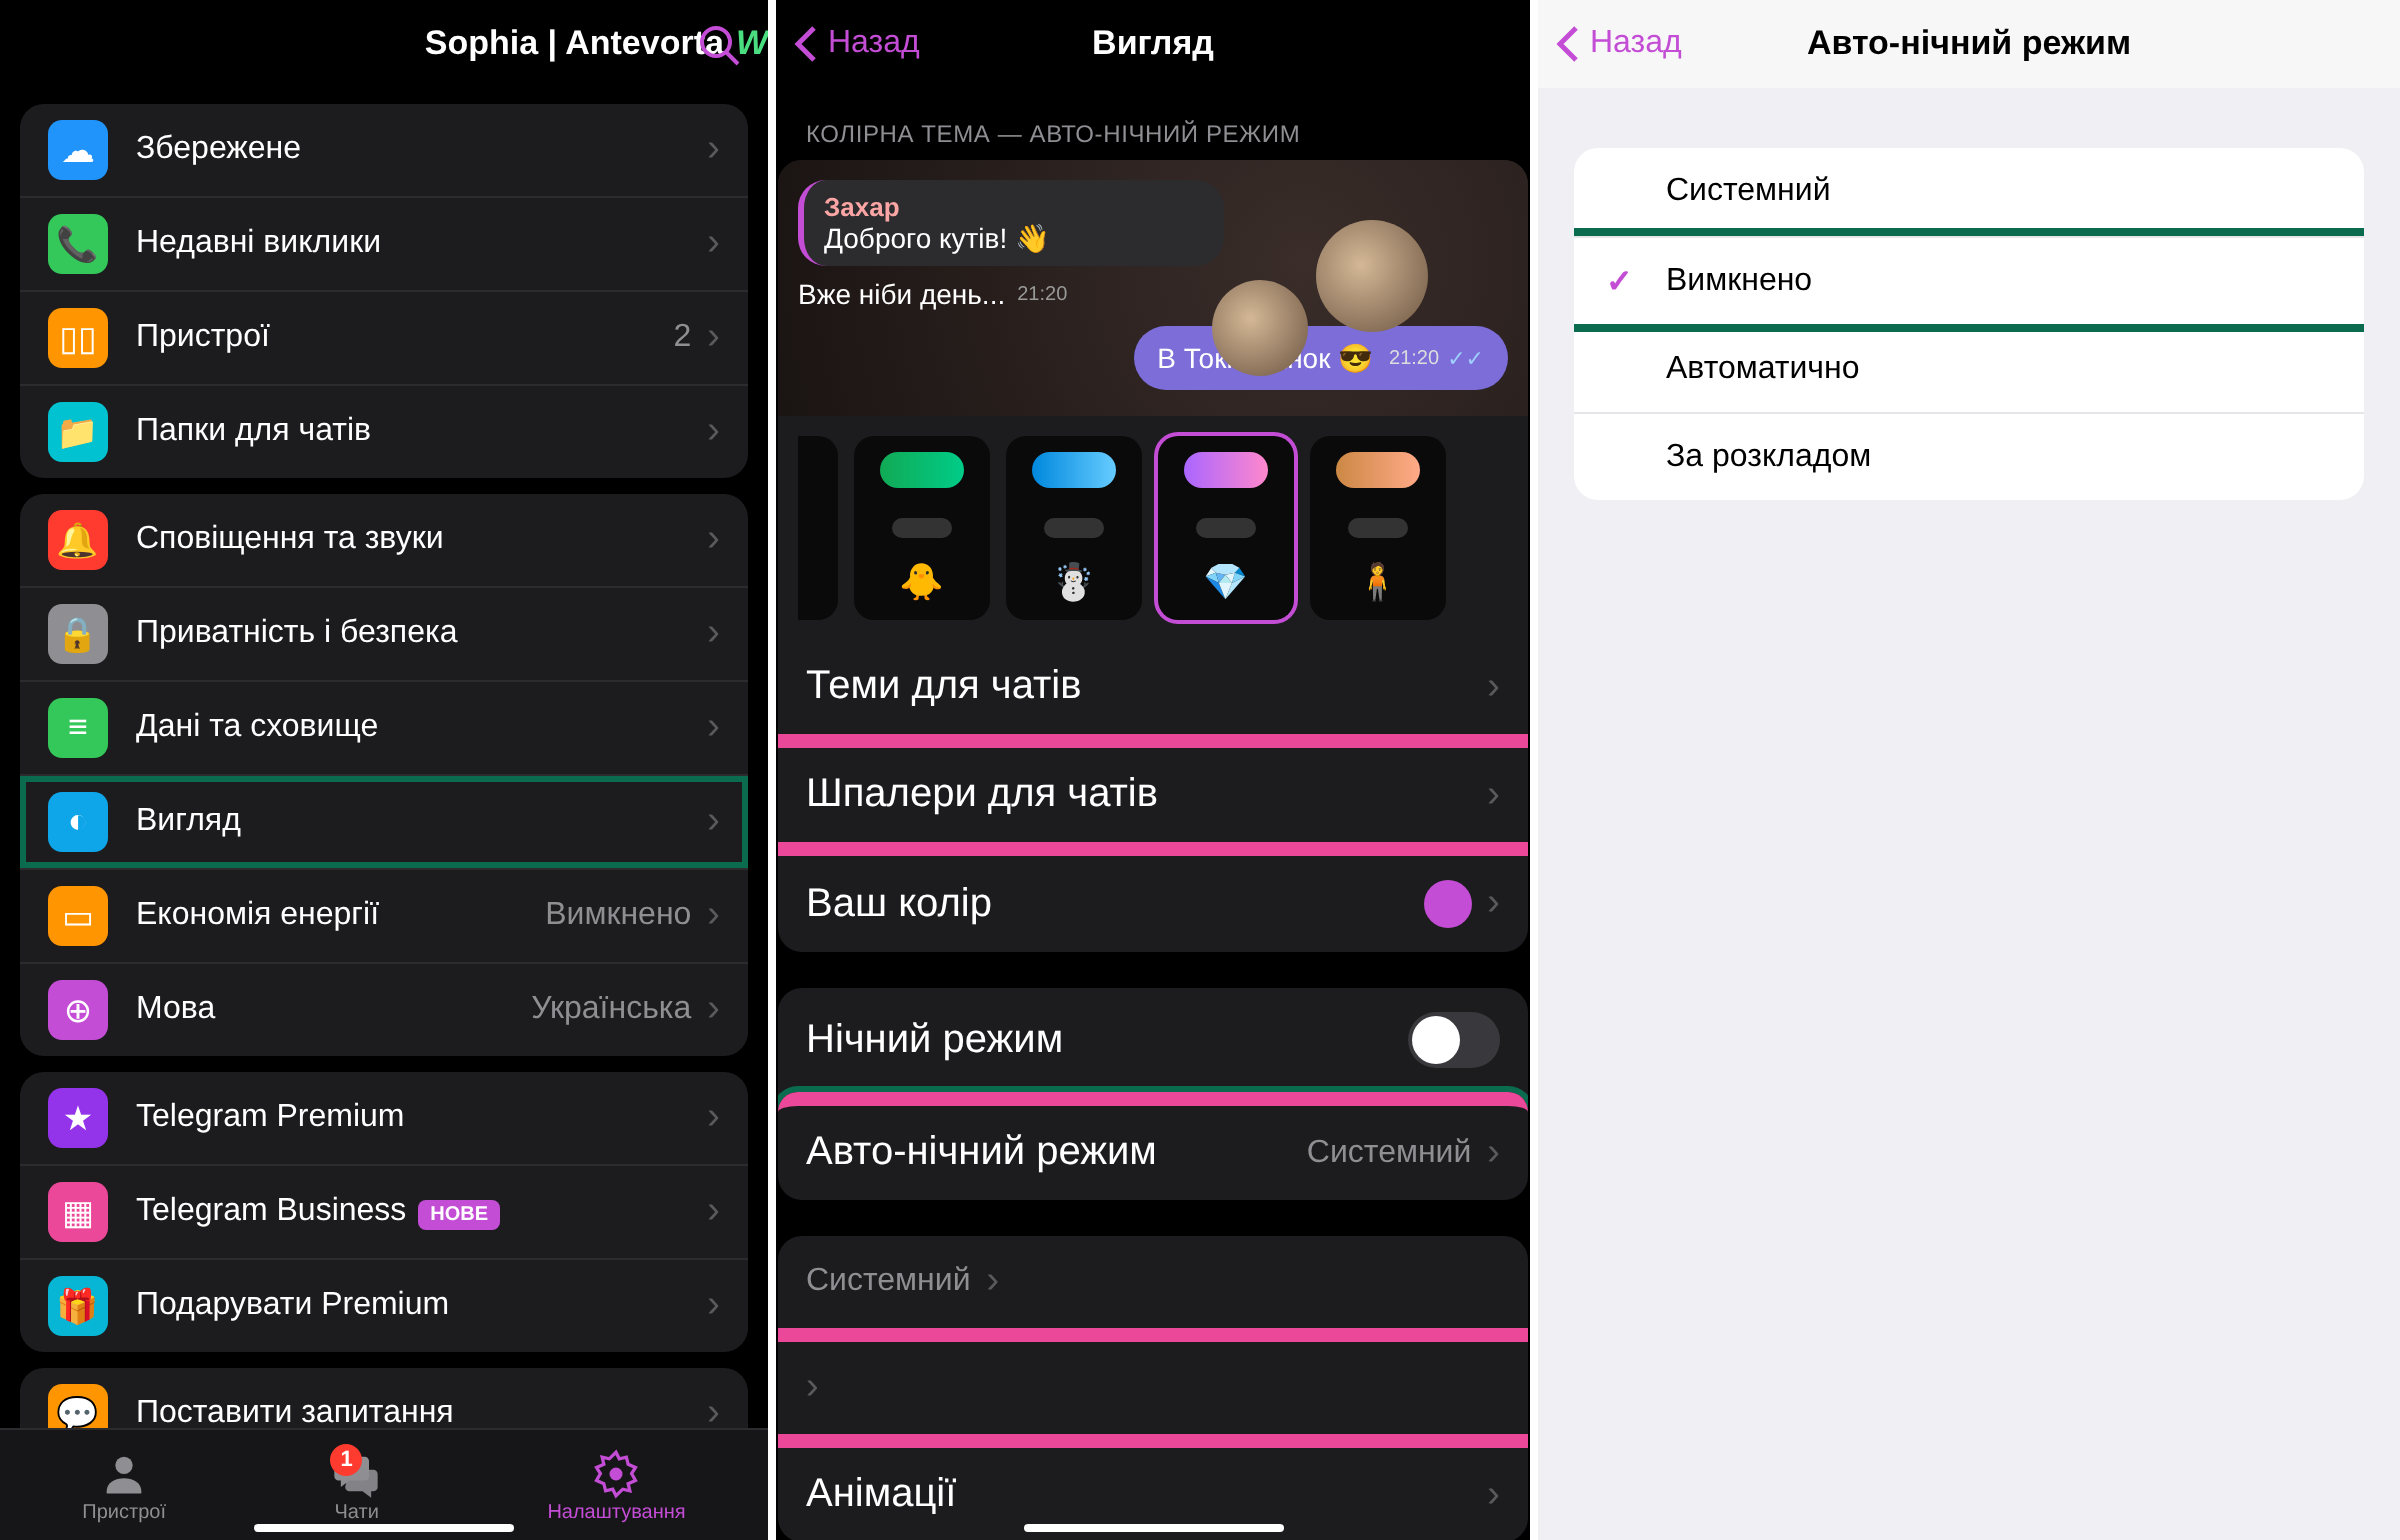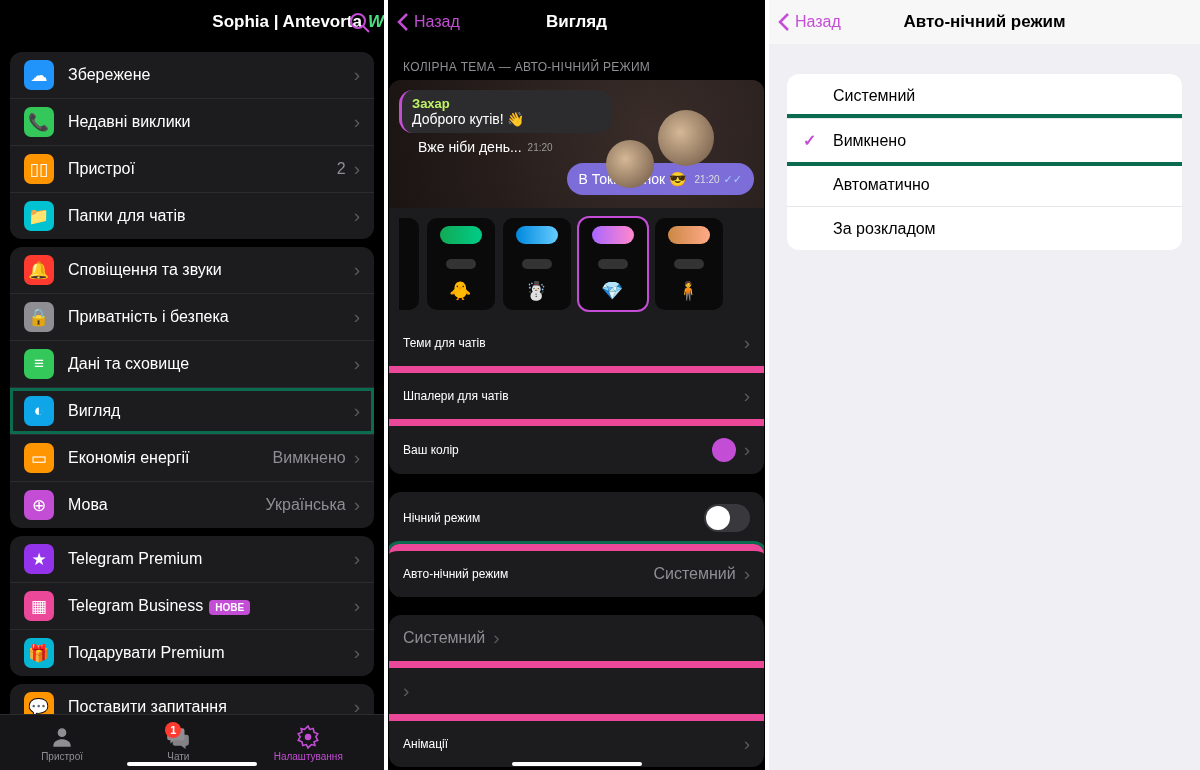--- a/index.html
+++ b/index.html
@@ -57,39 +57,39 @@
 .back2 { position: absolute; left: 8px; display: flex; align-items: center; color: #c44dd6; font-size: 16px; }
 .back2 svg { width: 14px; height: 20px; margin-right: 4px; }
 .hdr2-title { font-size: 17px; font-weight: 600; }
 
 .s2-scroll { position: absolute; top: 44px; bottom: 0; left: 0; right: 0; overflow: hidden; padding: 0 1px; }
 .sec-caption { color: #8e8e93; font-size: 12px; padding: 16px 14px 6px; text-transform: uppercase; letter-spacing: 0.3px; }
 
 .preview-box { background: #1c1c1e; border-radius: 12px; overflow: hidden; }
 .chat-preview { height: 128px; background: radial-gradient(circle at 70% 40%, #3a2d2a, #1a1412); position: relative; padding: 10px; }
 .bubble-in { background: #2c2c2e; border-radius: 14px; padding: 6px 10px; max-width: 60%; margin-bottom: 6px; border-left: 3px solid #c44dd6; }
-.bubble-in .nm { color: #bef264; font-size: 13px; font-weight: 600; }
+.bubble-in .nm { color: #fca5a5; font-size: 13px; font-weight: 600; }
 .bubble-in .bt { color: #fff; font-size: 14px; }
-.loose-msg { color: #fff; font-size: 14px; margin: 2px 0 0 19px; display: flex; align-items: center; }
+.loose-msg { color: #fff; font-size: 14px; margin: 2px 0 0 0; display: flex; align-items: center; }
 .bubble-out { background: #7c6dd9; color: #fff; border-radius: 16px; padding: 8px 12px; float: right; font-size: 14px; margin-top: 8px; display: inline-flex; align-items: center; gap: 4px; }
 .tstamp { font-size: 10px; color: #999; margin-left: 6px; }
 .tstamp-out { font-size: 10px; color: #ddd; margin-left: 4px; }
 .ticks { color: #a0d0ff; font-size: 11px; }
 
 .theme-row { display: flex; gap: 8px; padding: 10px; background: #1c1c1e; overflow: hidden; }
 .theme-card { width: 68px; height: 92px; border-radius: 10px; background: #0a0a0a; display: flex; flex-direction: column; align-items: center; justify-content: space-between; padding: 8px 4px; position: relative; flex-shrink: 0; }
 .theme-card.sel { box-shadow: 0 0 0 2px #c44dd6; }
 .tc-bubble { width: 42px; height: 18px; border-radius: 9px; }
 .tc-bubble2 { width: 30px; height: 10px; border-radius: 5px; background: #333; margin-top: 4px; }
 .tc-emoji { font-size: 18px; }
 .theme-card.partial { width: 20px; border-radius: 0 10px 10px 0; }
 
 .row2 { display: flex; align-items: center; padding: 12px 14px; min-height: 44px; border-top: 7px solid #ec4899; }
 .row2:first-child { border-top: none; }
-.row2-label { flex: 1; font-size: 12px; }
+.row2-label { flex: 1; font-size: 20px; }
 .row2-detail { color: #8e8e93; font-size: 16px; margin-right: 8px; }
 .color-dot { width: 24px; height: 24px; border-radius: 12px; background: #c44dd6; margin-right: 8px; }
 .toggle { width: 46px; height: 28px; border-radius: 14px; background: #39393d; position: relative; }
 .toggle::after { content:''; position: absolute; width: 24px; height: 24px; border-radius: 12px; background: #fff; top: 2px; left: 2px; }
 
 .group2 { background: #1c1c1e; border-radius: 12px; margin-top: 18px; overflow: hidden; }
 .highlight2 { box-shadow: 0 0 0 3px #0a6b4f; border-radius: 10px; }
 
 
 .hdr3 { display: flex; align-items: center; justify-content: center; height: 44px; position: relative; background: #f7f7f8; }

